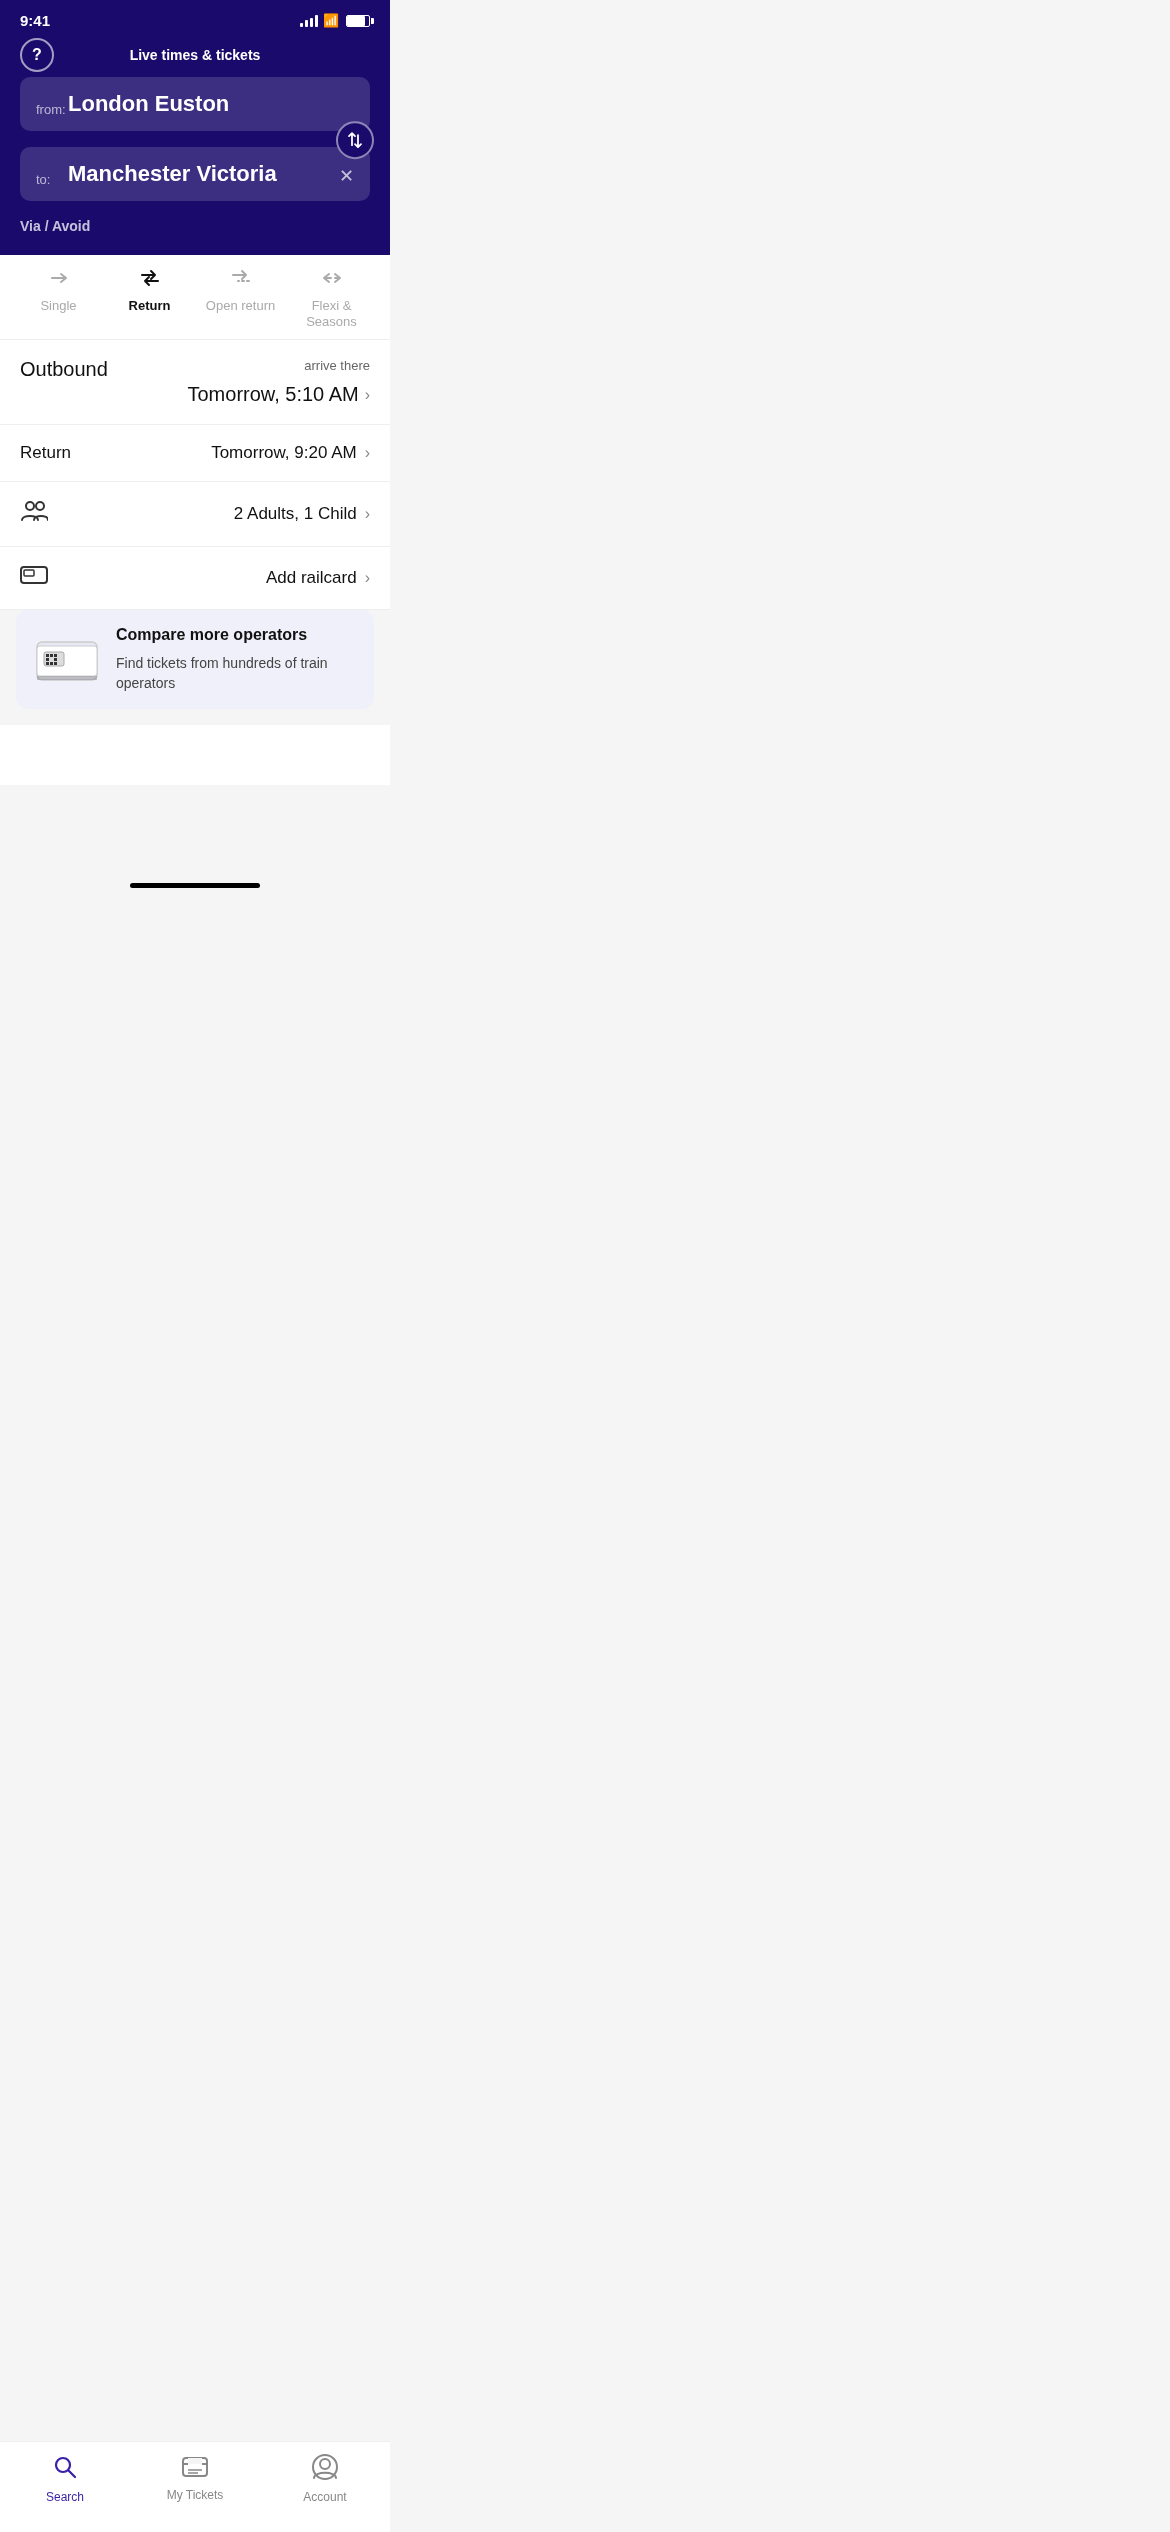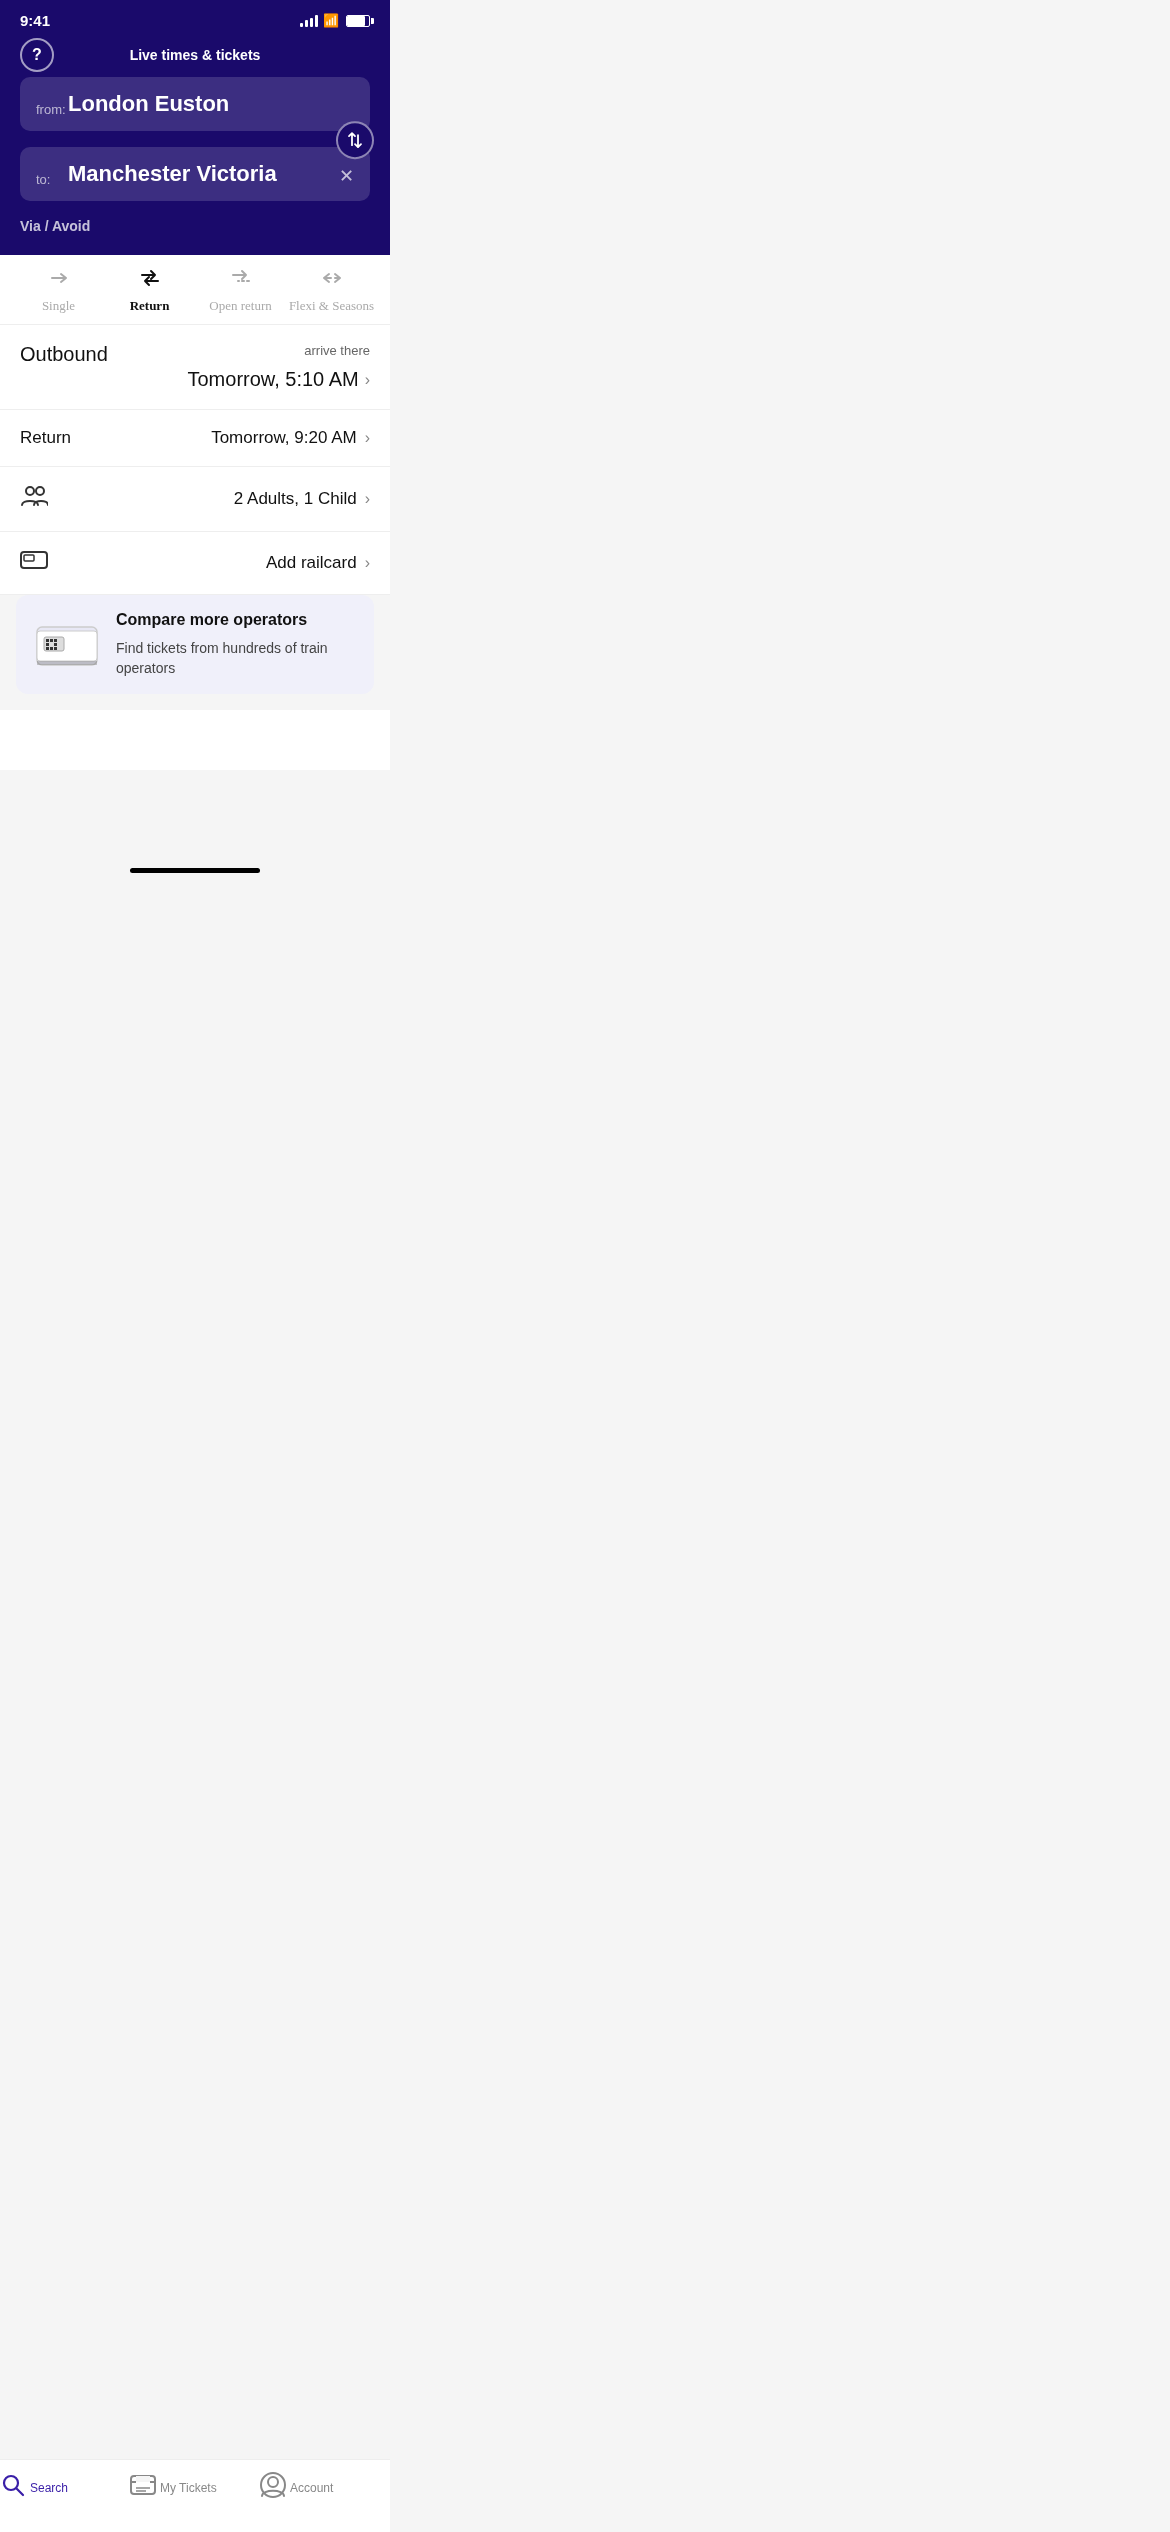--- a/index.html
+++ b/index.html
@@ -165,21 +165,20 @@
       font-weight: bold;
     }
 
     
     .ticket-types {
       background: white;
       display: flex;
       justify-content: space-between;
       padding: 14px 13px 10px;
       border-bottom: 1px solid #eee;
-      font-family: Liberation Serif, serif;
     }
     .ticket-type {
       display: flex;
       flex-direction: column;
       align-items: center;
       gap: 6px;
       cursor: pointer;
       flex: 1;
     }
     .ticket-type-icon {
@@ -330,21 +329,21 @@
       justify-content: space-around;
       align-items: center;
       padding: 12px 0 28px;
       border-top: 1px solid #eee;
       position: fixed;
       bottom: 0;
       width: 390px;
     }
     .nav-item {
       display: flex;
-      flex-direction: row;
+      flex-direction: column;
       align-items: center;
       gap: 4px;
       cursor: pointer;
       flex: 1;
     }
     .nav-icon {
       font-size: 24px;
     }
     .nav-label {
       font-size: 12px;

